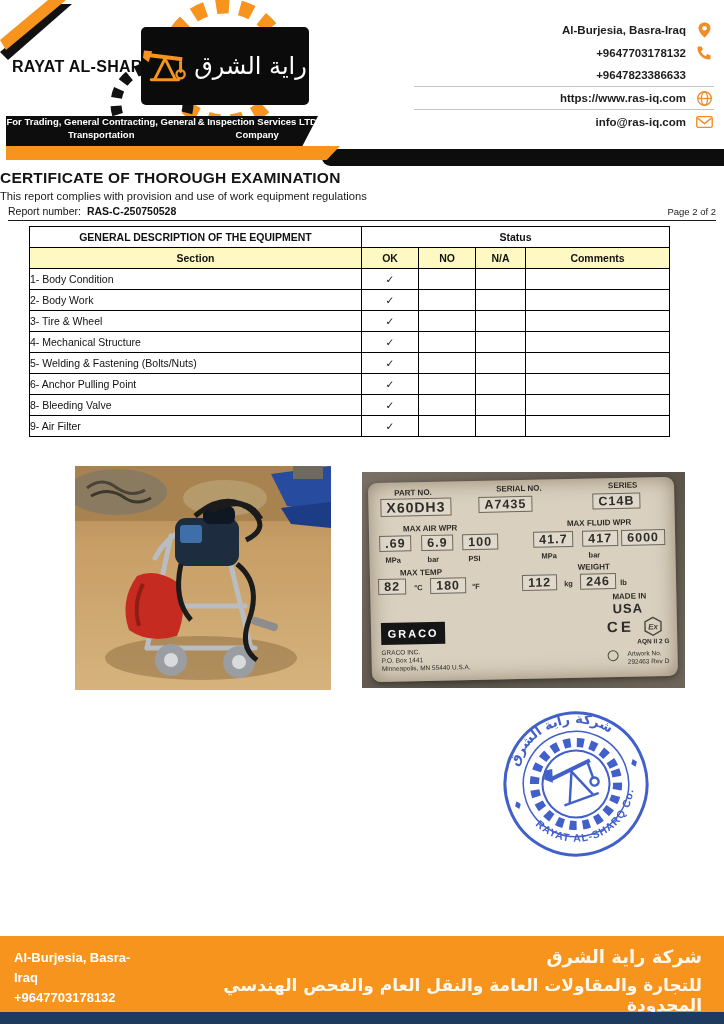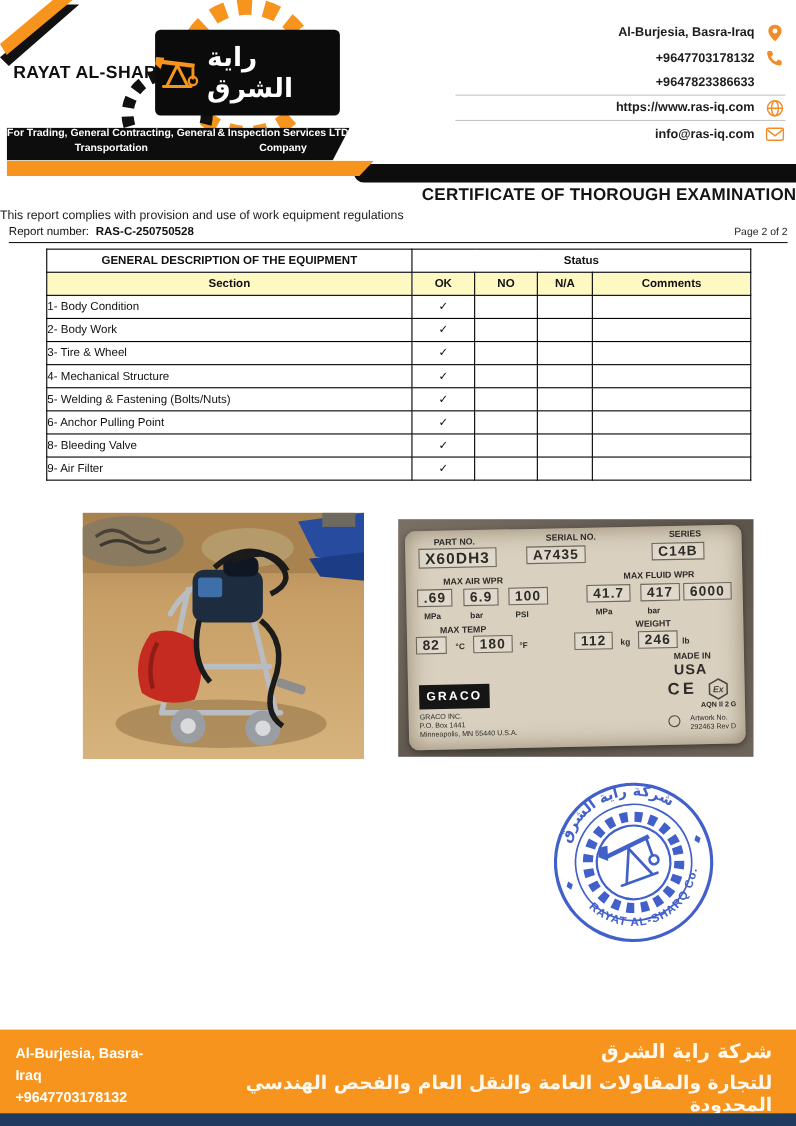--- a/index.html
+++ b/index.html
@@ -7,48 +7,48 @@
   .page{position:relative;width:724px;height:1024px;background:#fff;overflow:hidden;
         font-family:"Liberation Sans","DejaVu Sans",sans-serif;color:#111}
   .ar{font-family:"DejaVu Sans",sans-serif}
 
   
   .gear-art{position:absolute;left:0;top:0;width:360px;height:166px;z-index:1}
   .brand-en{position:absolute;left:12px;top:58px;font-size:16px;font-weight:bold;
             letter-spacing:.3px;color:#0f0f0f;z-index:2}
   .brand-box{position:absolute;left:141px;top:27px;width:168px;height:78px;background:#0b0b0b;
              border-radius:5px;display:flex;align-items:center;justify-content:center;gap:7px;z-index:2}
-  .brand-ar{color:#fff;font-size:24px;font-weight:bold}
+  .brand-ar{color:#fff;font-size:24px;font-weight:normal}
   .tagline{position:absolute;left:6px;top:116px;width:312px;height:30px;background:#0d0d0d;color:#fff;
            font-size:9.5px;font-weight:bold;text-align:center;display:flex;flex-direction:row;
            justify-content:center;line-height:1.35;clip-path:polygon(0 0,100% 0,95% 100%,0 100%);z-index:4}
   .orange-strip{position:absolute;left:6px;top:146px;width:334px;height:14px;background:#F7941D;
                 clip-path:polygon(0 0,100% 0,96% 100%,0 100%);z-index:4}
   .title-bar{position:absolute;left:322px;right:0;top:149px;height:17px;background:#0d0d0d;
              border-radius:9px 0 0 9px;z-index:3}
 
   .contacts{position:absolute;right:10px;top:18px;width:300px;z-index:2}
   .c-row{display:flex;justify-content:flex-end;align-items:center;gap:8px;height:23px;
          font-size:11.5px;font-weight:bold;color:#1d1d1d}
   .c-row.sep{border-bottom:1px solid #c4c4c4}
   .c-icon{width:20px;height:20px;flex:0 0 20px;display:flex;align-items:center;justify-content:center}
 
   
-  .cert-title{position:absolute;top:169px;left:0;right:0;text-align:right;font-size:15.5px;
+  .cert-title{position:absolute;top:169px;left:0;right:0;text-align:left;font-size:15.5px;
               font-weight:bold;color:#141414;letter-spacing:.2px}
   .cert-sub{position:absolute;top:190px;left:0;right:0;font-size:11.2px;color:#1a1a1a}
   .report-row{position:absolute;top:201px;left:8px;right:8px;height:20px;display:flex;
               justify-content:space-between;align-items:flex-end;border-bottom:1.5px solid #1a1a1a;
               padding-bottom:3px}
   .report-left{font-size:10.5px}
   .report-left .num{font-weight:bold;margin-left:6px}
   .report-page{font-size:9.5px;color:#222}
 
   
-  .insp-table{position:absolute;top:226px;left:42px;width:640px;border-collapse:collapse;table-layout:fixed}
+  .insp-table{position:absolute;top:226px;left:29px;width:640px;border-collapse:collapse;table-layout:fixed}
   .insp-table td{border:1px solid #000;height:21px;font-size:10.5px;color:#111;padding:0;overflow:hidden}
   .td-gen,.td-status{font-weight:bold;text-align:center;font-size:11px;height:22px}
   .head2 td{background:#fef9c3;font-weight:bold;text-align:center}
   .td-sec{font-weight:normal;padding-left:7px;text-align:left}
   .td-chk{text-align:center;font-family:"DejaVu Sans",sans-serif;font-size:12px;font-weight:bold}
 
   
   .photo1{position:absolute;left:75px;top:466px;width:256px;height:224px;overflow:hidden}
   .photo2{position:absolute;left:362px;top:472px;width:323px;height:216px;overflow:hidden;
           background:linear-gradient(135deg,#7a7066,#5a5349 55%,#6e655a)}

